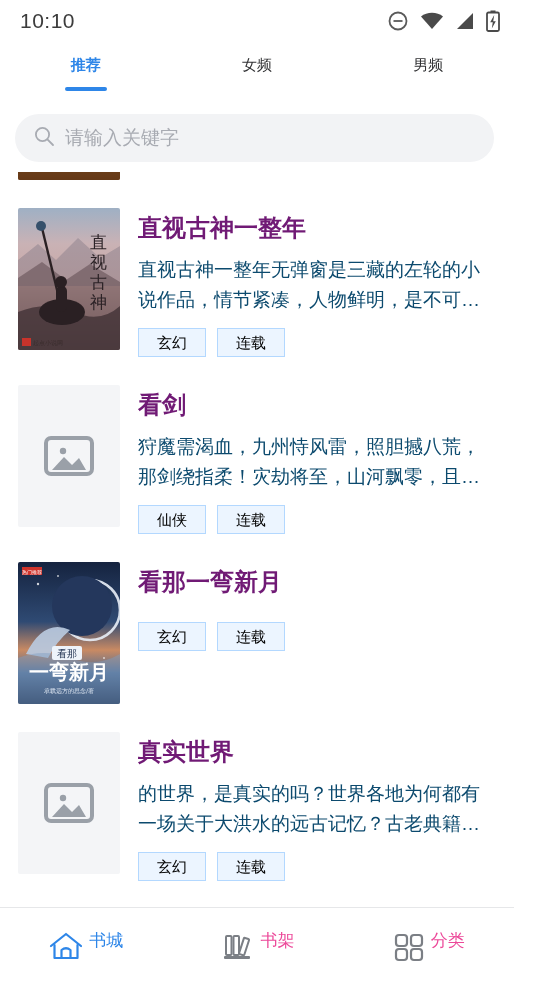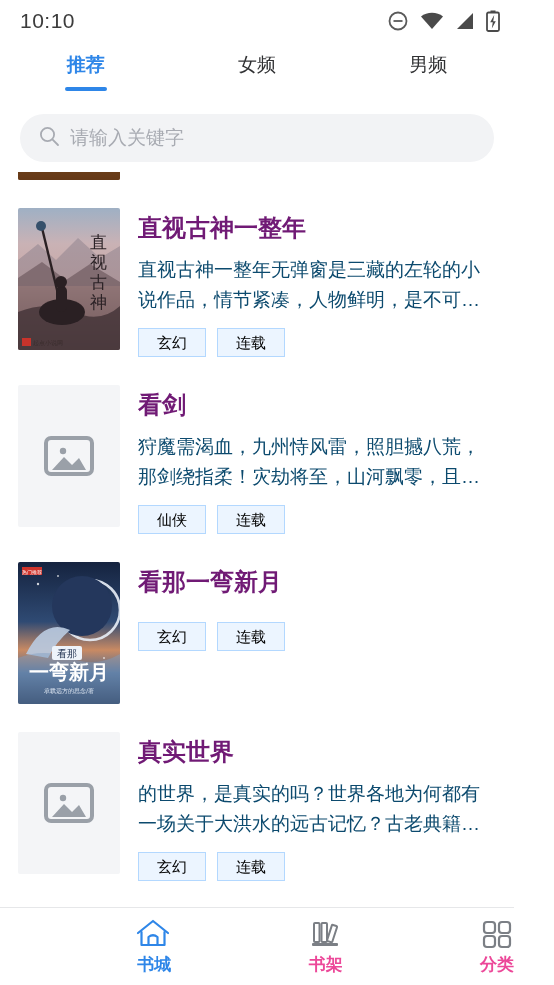--- a/index.html
+++ b/index.html
@@ -26,27 +26,27 @@
     height:66px; flex:0 0 66px;
     display:flex; align-items:flex-start;
     background:#fff;
   }
   .tab {
     flex:1 1 0; height:66px;
     display:flex; flex-direction:column; align-items:center; justify-content:flex-start;
     padding-top:8px;
     cursor:pointer;
   }
-  .tab-label { font-size:19px; color:#303133; line-height:30px; }
+  .tab-label { font-size:15px; color:#303133; line-height:30px; }
   .tab.active .tab-label { color:#2e86e8; font-weight:700; }
   .tab-underline { width:0; height:4px; border-radius:2px; background:transparent; margin-top:7px; }
   .tab.active .tab-underline { width:42px; background:#2e86e8; }
 
   
-  .search-wrap { padding:6px 20px 10px 20px; flex:0 0 auto; }
+  .search-wrap { padding:6px 20px 10px 15px; flex:0 0 auto; }
   .search-box {
     height:48px; background:#f2f3f5; border-radius:24px;
     display:flex; align-items:center; padding:0 18px; gap:10px;
   }
   .search-ph { font-size:19px; color:#a8abb2; }
   .search-box svg { flex:0 0 auto; }
 
   
   .list { flex:1 1 auto; overflow:hidden; position:relative; }
   .list-inner { position:absolute; left:0; right:0; top:-148px; }
@@ -82,22 +82,22 @@
     border-radius:0; padding:6px 18px;
   }
 
   
   .tabbar {
     flex:0 0 78px; height:78px;
     border-top:1px solid #e6e7e9;
     display:flex; align-items:center; background:#fff;
   }
   .navitem {
-    flex:1 1 0; display:flex; flex-direction:column;
-    align-items:flex-end; justify-content:center; gap:5px; cursor:pointer;font-weight:bold;
+    flex:1 1 0; display:flex; flex-direction:row;
+    align-items:flex-start; justify-content:center; gap:5px; cursor:pointer;
   }
   .navitem svg { display:block; }
   .nav-label { font-size:17px; color:#ec4899; line-height:20px; }
   .navitem.active .nav-label { color:#2e86e8; }
 </style>
 </head>
 <body>
 
 <div class="phone">
 

